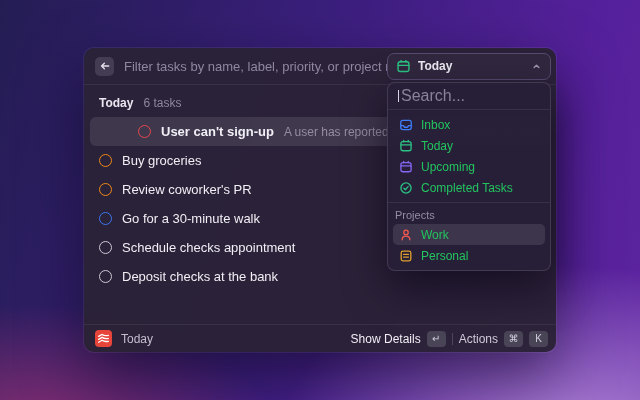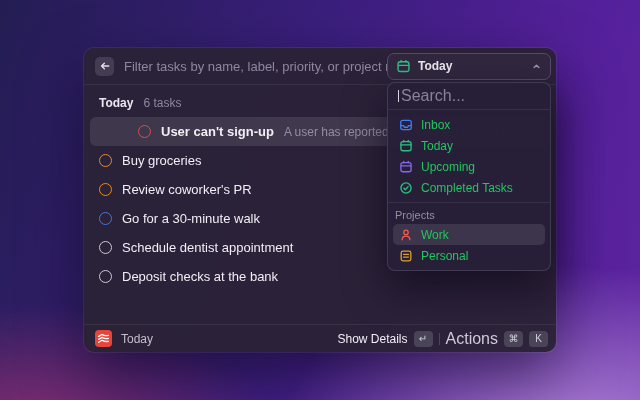--- a/index.html
+++ b/index.html
@@ -31,21 +31,21 @@
   .task-title{font-size:13px;color:#f1eef5;white-space:nowrap;}
   .task-row.selected .task-title{font-weight:bold;}
   .task-desc{font-size:12px;color:#958da1;white-space:nowrap;overflow:hidden;flex:1;}
   
   .ftr{position:absolute;left:0;right:0;bottom:0;height:27px;border-top:1px solid rgba(255,255,255,0.07);
     display:flex;align-items:center;gap:9px;padding:0 8px 0 11px;}
   .logo{width:17px;height:17px;border-radius:4px;background:#e8453a;display:flex;align-items:center;justify-content:center;flex:none;}
   .ftr-app{font-size:12px;color:#c3bdcd;}
   .ftr-right{margin-left:auto;display:flex;align-items:center;gap:6px;}
   .ftr-strong{font-size:12px;font-weight:normal;color:#f1eef5;}
-  .ftr-dim{font-size:16px;color:#cfc9d8;}
+  .ftr-dim{font-size:12px;color:#cfc9d8;}
   .key{min-width:11px;height:16px;padding:0 4px;border-radius:4px;background:#4a4457;color:#d3cedd;
     font-size:10px;display:flex;align-items:center;justify-content:center;}
   .vdiv{width:1px;height:12px;background:rgba(255,255,255,0.16);}
   
   .panel{position:absolute;left:303px;top:34px;width:164px;box-sizing:border-box;z-index:5;
     background:rgba(40,31,56,0.985);border:1px solid rgba(255,255,255,0.12);border-radius:8px;
     box-shadow:0 16px 40px rgba(8,4,20,0.6);}
   .dd-search{height:26px;display:flex;align-items:center;gap:2px;padding:0 10px;border-bottom:1px solid rgba(255,255,255,0.08);}
   .caret{width:1px;height:12px;background:#d9d4e3;}
   .dd-ph{font-size:16px;color:#8a8298;}
@@ -109,21 +109,21 @@
       <div class="task-row">
         <span class="pcircle" style="border-color: rgb(238, 136, 25);"></span>
         <span class="task-title">Review coworker's PR</span>
       </div>
       <div class="task-row">
         <span class="pcircle" style="border-color: rgb(59, 118, 240);"></span>
         <span class="task-title">Go for a 30-minute walk</span>
       </div>
       <div class="task-row">
         <span class="pcircle" style="border-color: rgb(205, 201, 212);"></span>
-        <span class="task-title">Schedule dentist appointment</span>
+        <span class="task-title">Schedule checks appointment</span>
       </div>
       <div class="task-row">
         <span class="pcircle" style="border-color: rgb(205, 201, 212);"></span>
         <span class="task-title">Deposit checks at the bank</span>
       </div>
     </div>
 
     <div class="ftr">
       <span class="logo">
         <svg width="13" height="13" viewBox="0 0 16 16" fill="none" stroke="#ffffff" stroke-width="1.6" stroke-linecap="round">

